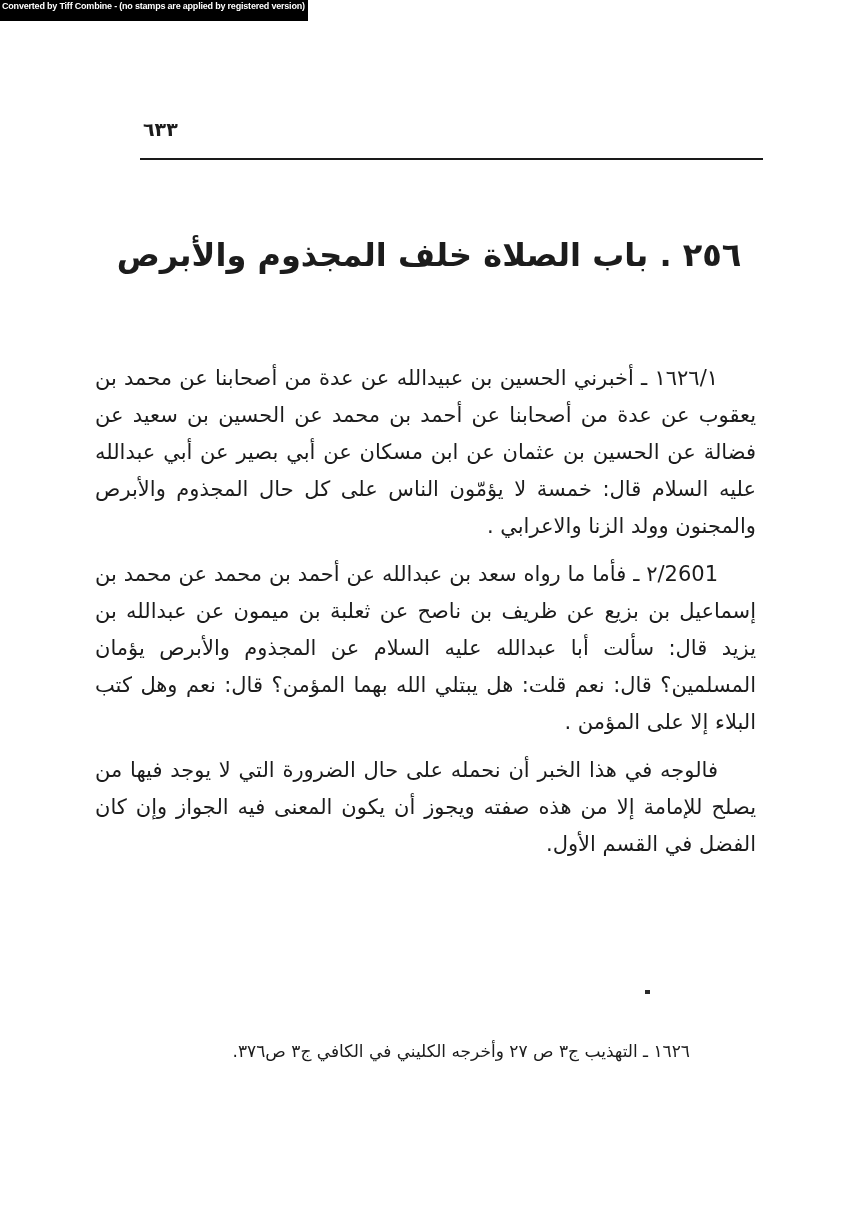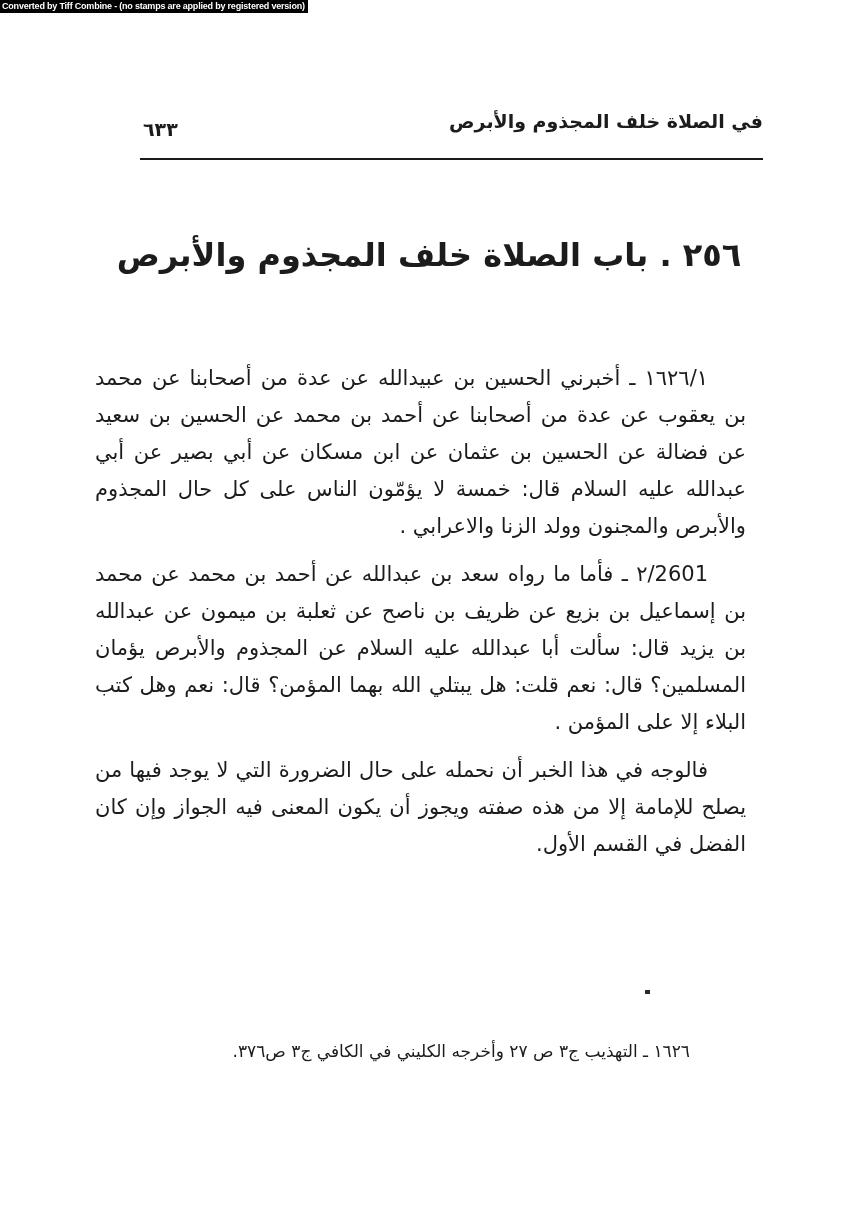--- a/index.html
+++ b/index.html
@@ -13,21 +13,21 @@
   .page{position:relative;width:858px;height:1210px;background:#ffffff;}
 
   .watermark-bar{
     position:absolute;top:0;left:0;
     display:inline-block;
     background:#000000;color:#ffffff;
     font-family:"Liberation Sans",sans-serif;
     font-size:9px;font-weight:bold;
     letter-spacing:-0.2px;
     white-space:nowrap;
-    padding:1px 3px 2px 2px;
+    padding:1px 3px 10px 2px;
   }
 
   .page-number{
     position:absolute;top:118px;left:143px;
     font-size:19px;font-weight:bold;
     direction:rtl;
   }
   .running-title{
     position:absolute;top:110px;right:95px;
     font-size:19px;font-weight:bold;
@@ -46,21 +46,21 @@
     letter-spacing:0;
   }
 
   .body-text{
     position:absolute;top:360px;left:95px;right:94px;
     direction:rtl;
     font-size:21px;line-height:37px;
     text-align:justify;
   }
   .body-text p{
-    margin:0 18px 11px 0;
+    margin:0 8px 11px 0;
     text-indent:38px;
   }
 
   .speck{
     position:absolute;top:990px;left:645px;
     width:5px;height:4px;background:#2a2a2a;
   }
 
   .footnotes{
     position:absolute;top:1038px;right:168px;
@@ -71,21 +71,20 @@
 </style>
 </head>
 <body>
 
 <div class="page">
 
   <div class="watermark-bar">Converted by Tiff Combine - (no stamps are applied by registered version)</div>
 
   <div class="page-number">٦٣٣</div>
 
-  <div class="running-title">في الصلاة خلف المجذوم والأبرص</div>
 
   <div class="header-rule"></div>
 
   <h1 class="chapter-title">٢٥٦ . باب الصلاة خلف المجذوم والأبرص</h1>
 
   <div class="body-text">
     <p>١٦٢٦/١ ـ أخبرني الحسين بن عبيدالله عن عدة من أصحابنا عن محمد بن يعقوب عن عدة من أصحابنا عن أحمد بن محمد عن الحسين بن سعيد عن فضالة عن الحسين بن عثمان عن ابن مسكان عن أبي بصير عن أبي عبدالله عليه السلام قال: خمسة لا يؤمّون الناس على كل حال المجذوم والأبرص والمجنون وولد الزنا والاعرابي .</p>
     <p>2601/٢ ـ فأما ما رواه سعد بن عبدالله عن أحمد بن محمد عن محمد بن إسماعيل بن بزيع عن ظريف بن ناصح عن ثعلبة بن ميمون عن عبدالله بن يزيد قال: سألت أبا عبدالله عليه السلام عن المجذوم والأبرص يؤمان المسلمين؟ قال: نعم قلت: هل يبتلي الله بهما المؤمن؟ قال: نعم وهل كتب البلاء إلا على المؤمن .</p>
     <p>فالوجه في هذا الخبر أن نحمله على حال الضرورة التي لا يوجد فيها من يصلح للإمامة إلا من هذه صفته ويجوز أن يكون المعنى فيه الجواز وإن كان الفضل في القسم الأول.</p>
   </div>

